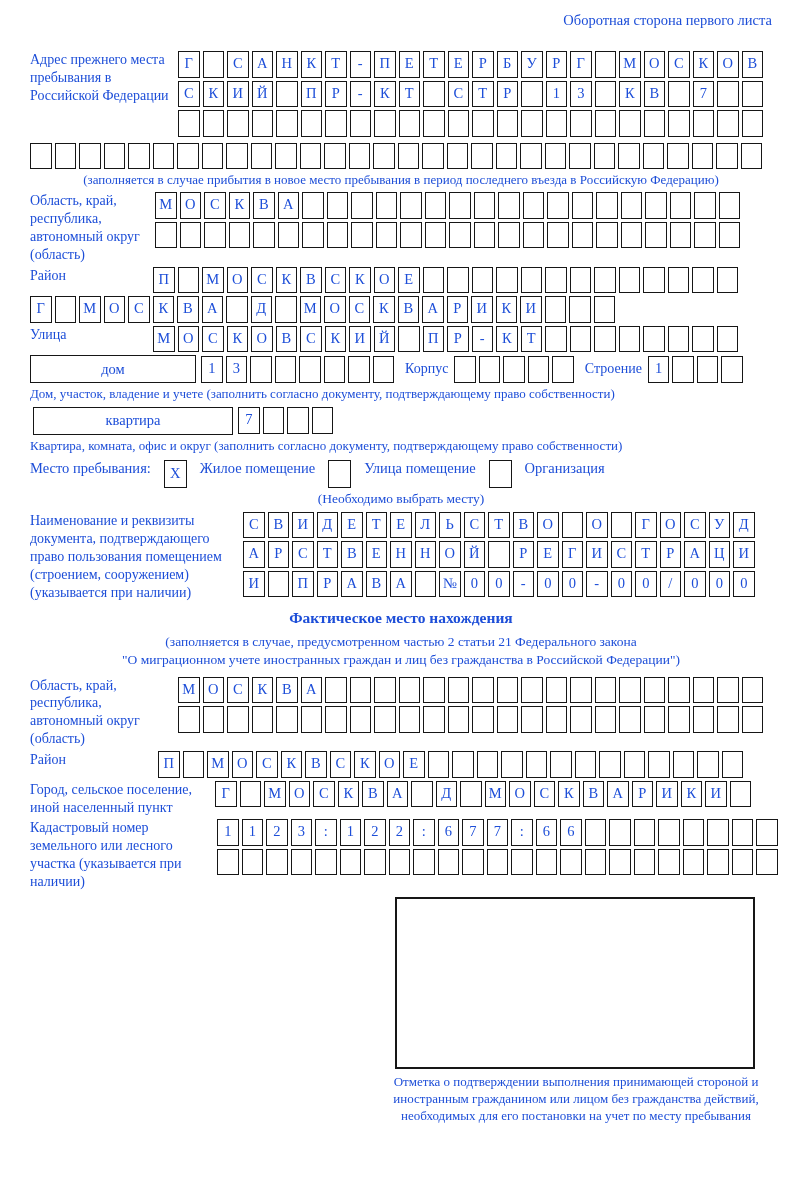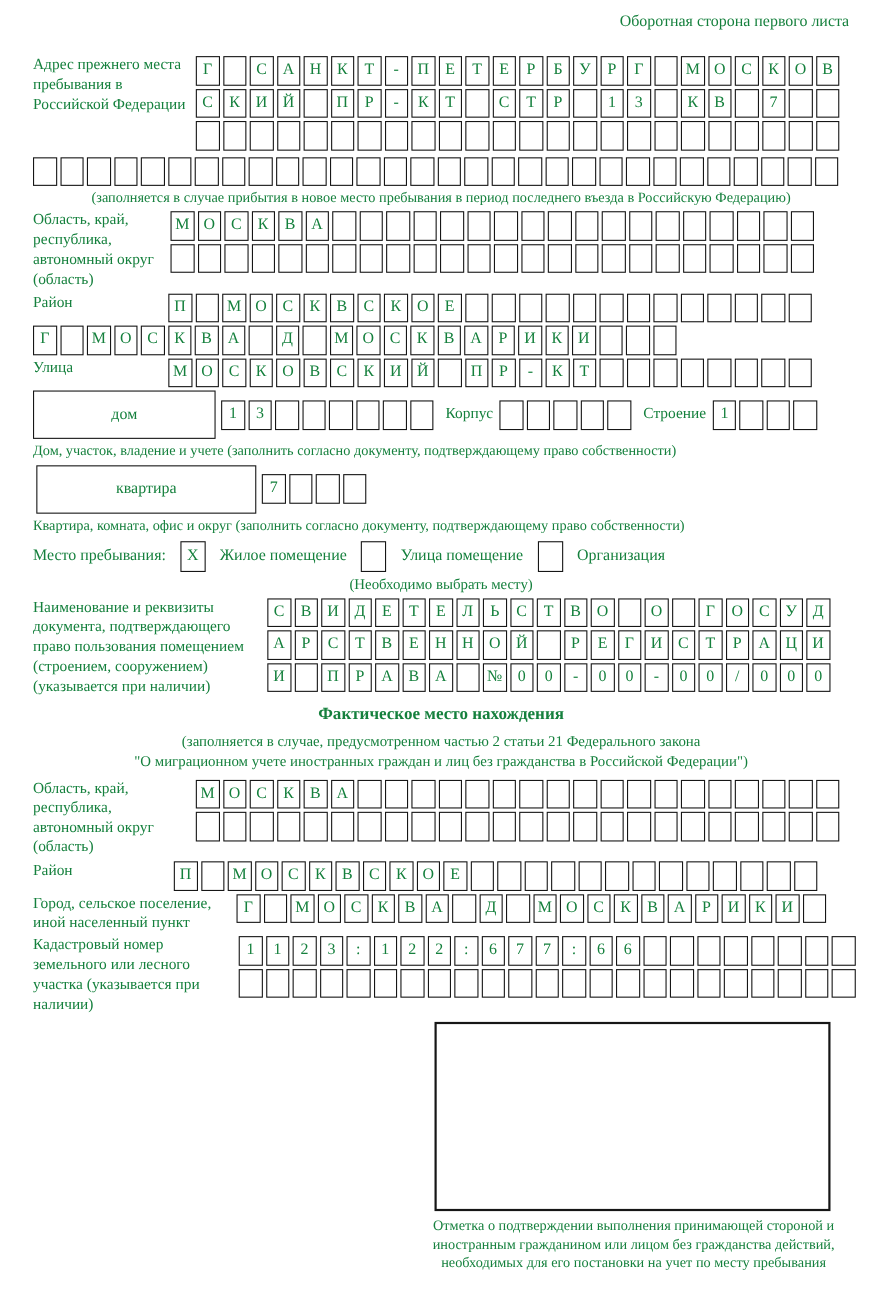--- a/index.html
+++ b/index.html
@@ -1,19 +1,19 @@
 <!DOCTYPE html>
 <html lang="ru"><head>
 <meta charset="utf-8">
 <style>
   html,body{margin:0;padding:0;background:#fff;}
   .page{
     width:800px;height:1180px;box-sizing:border-box;
     padding:12px 28px 0 30px;overflow:hidden;position:relative;
-    background:#fff;color:#15803d;
+    background:#fff;color:#1d4ed8;
     font-family:"Liberation Serif","DejaVu Serif",serif;
   }
   .side-note{text-align:right;font-size:14.5px;margin-bottom:22px;}
   .frow{display:flex;margin-bottom:3px;}
   .flabel{font-size:14px;line-height:1.28;flex:0 0 auto;padding-right:6px;box-sizing:border-box;}
   .w-addr{width:148px;}
   .w-obl{width:125px;}
   .w-short{width:123px;}
   .w-gor{width:157px;}
   .w-fobl{width:148px;}
@@ -27,25 +27,25 @@
   .cbox{
     flex:0 0 auto;width:21.5px;height:26.5px;box-sizing:border-box;
     border:1.6px solid #161616;text-align:center;
     font-size:14.5px;line-height:23px;background:#fff;
   }
   .fullrow{margin-bottom:3px;}
   .caption{font-size:13px;line-height:1.25;margin-bottom:4px;}
   .center{text-align:center;font-family:Liberation Serif, serif;}
   .sect-title{font-size:15.5px;font-weight:bold;text-align:center;margin:6px 0 9px;}
   .dom-line{display:flex;align-items:center;margin:3px 0 3px;}
-  .wide-box{border:1.6px solid #161616;height:44px;box-sizing:border-box;display:flex;align-items:center;justify-content:center;font-size:14.5px;flex:0 0 auto;}
+  .wide-box{border:1.6px solid #161616;height:28px;box-sizing:border-box;display:flex;align-items:center;justify-content:center;font-size:14.5px;flex:0 0 auto;}
   .dom-box{width:166px;margin-right:5px;}
   .kv-box{width:200px;margin:0 5px 0 3px;}
   .inline-label{font-size:14px;margin:0 6px 0 11px;flex:0 0 auto;}
-  .checkline{display:flex;align-items:center;gap:13px;margin:6px 0 3px;font-size:14.5px;}
+  .checkline{display:flex;gap:13px;margin:6px 0 3px;font-size:14.5px;}
   .checkline .cbox{width:23px;height:28px;line-height:25px;}
   .mesto-note{font-size:13.5px;text-align:center;margin:1px 0 5px;}
   .fact-title{font-size:15.5px;font-weight:bold;text-align:center;margin:8px 0 6px;}
   .fact-note{font-size:13.5px;text-align:center;line-height:1.3;}
   .fact-note-wrap{margin-bottom:8px;}
   .stamp-box{width:360px;height:172px;box-sizing:border-box;border:2px solid #161616;margin:6px 0 5px 365px;}
   .stamp-caption{width:392px;margin-left:350px;text-align:center;font-size:13px;line-height:1.3;}
 </style>
 </head>
 <body>

